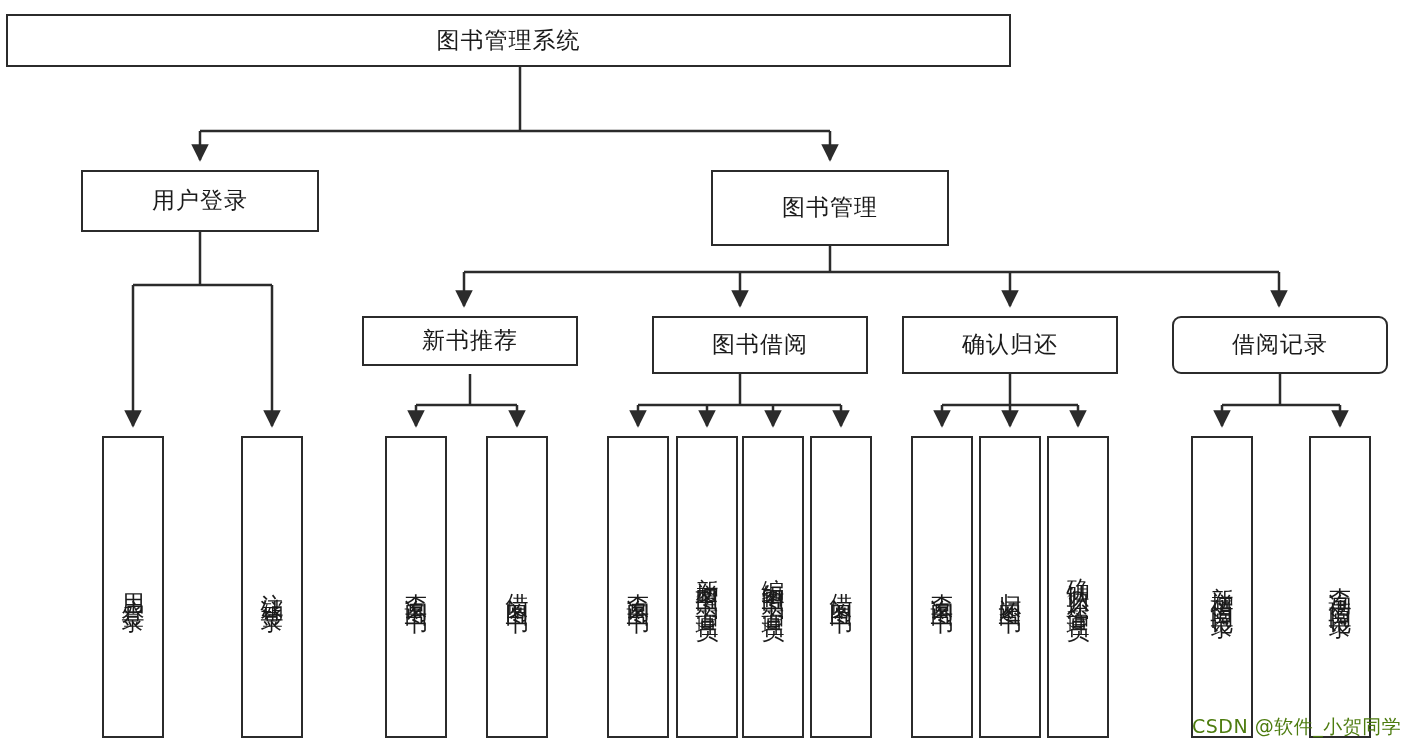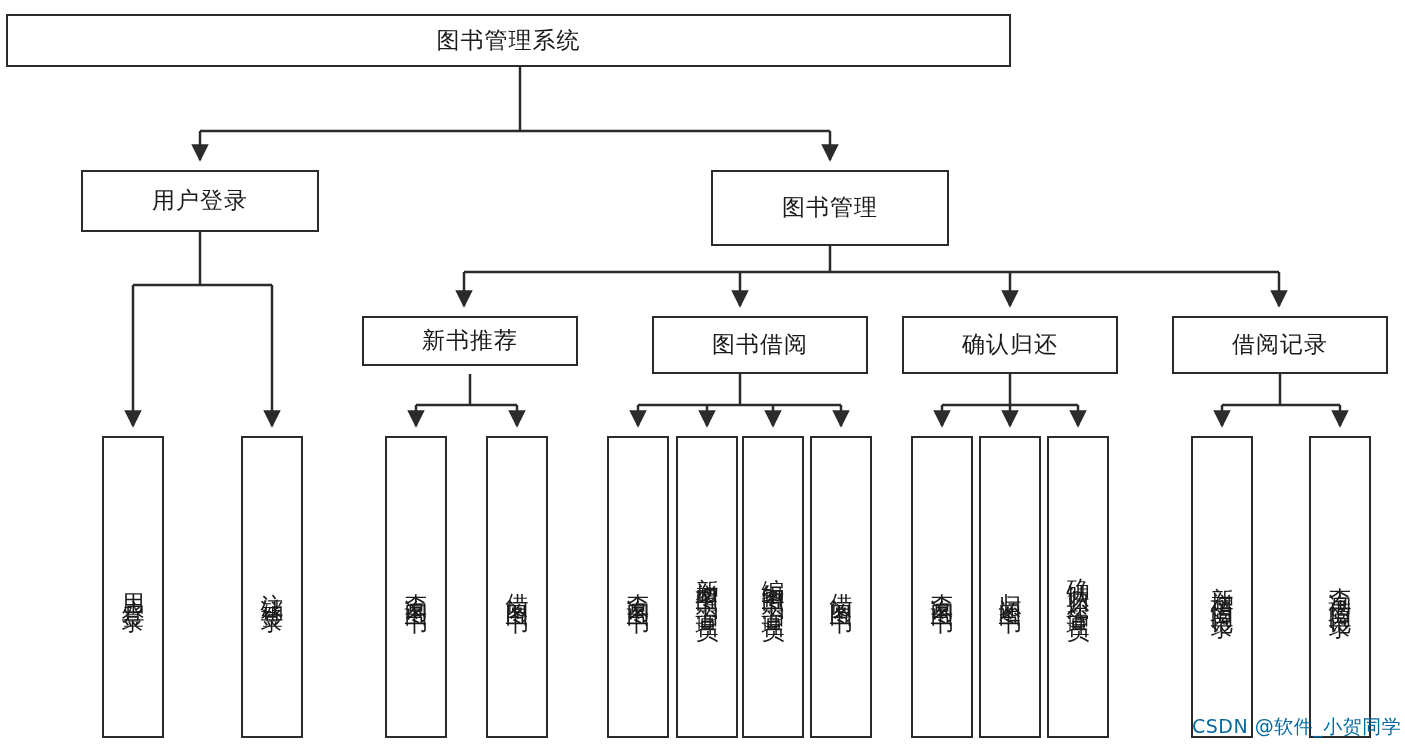--- a/index.html
+++ b/index.html
@@ -51,21 +51,21 @@
     top: 0;
     width: 1405px;
     height: 747px;
     pointer-events: none;
   }
   .watermark {
     position: absolute;
     left: 1192px;
     top: 714px;
     font-size: 19px;
-    color: #0369a1;
+    color: #4d7c0f;
     white-space: nowrap;
     letter-spacing: 0.5px;
   }
 </style>
 </head>
 <body>
 
 <div id="canvas">
 
   <svg class="edge-svg" viewBox="0 0 1405 747">
@@ -131,21 +131,21 @@
 
   <div class="node node-h" style="left:362px; top:316px; width:216px; height:50px;">
     <span>新书推荐</span>
   </div>
   <div class="node node-h" style="left:632px; top:316px; width:216px; height:58px;margin-left:20px;">
     <span>图书借阅</span>
   </div>
   <div class="node node-h" style="left:902px; top:316px; width:216px; height:58px;">
     <span>确认归还</span>
   </div>
-  <div class="node node-h" style="left:1172px; top:316px; width:216px; height:58px;">
+  <div class="node node-h" style="left:1172px; top:316px; width:216px; height:58px;border-radius:9px;">
     <span>借阅记录</span>
   </div>
 
   <div class="node node-v" style="left:102px; top:436px; width:62px; height:302px;">
     <span>用户登录</span>
   </div>
   <div class="node node-v" style="left:241px; top:436px; width:62px; height:302px;">
     <span>注销登录</span>
   </div>
 

